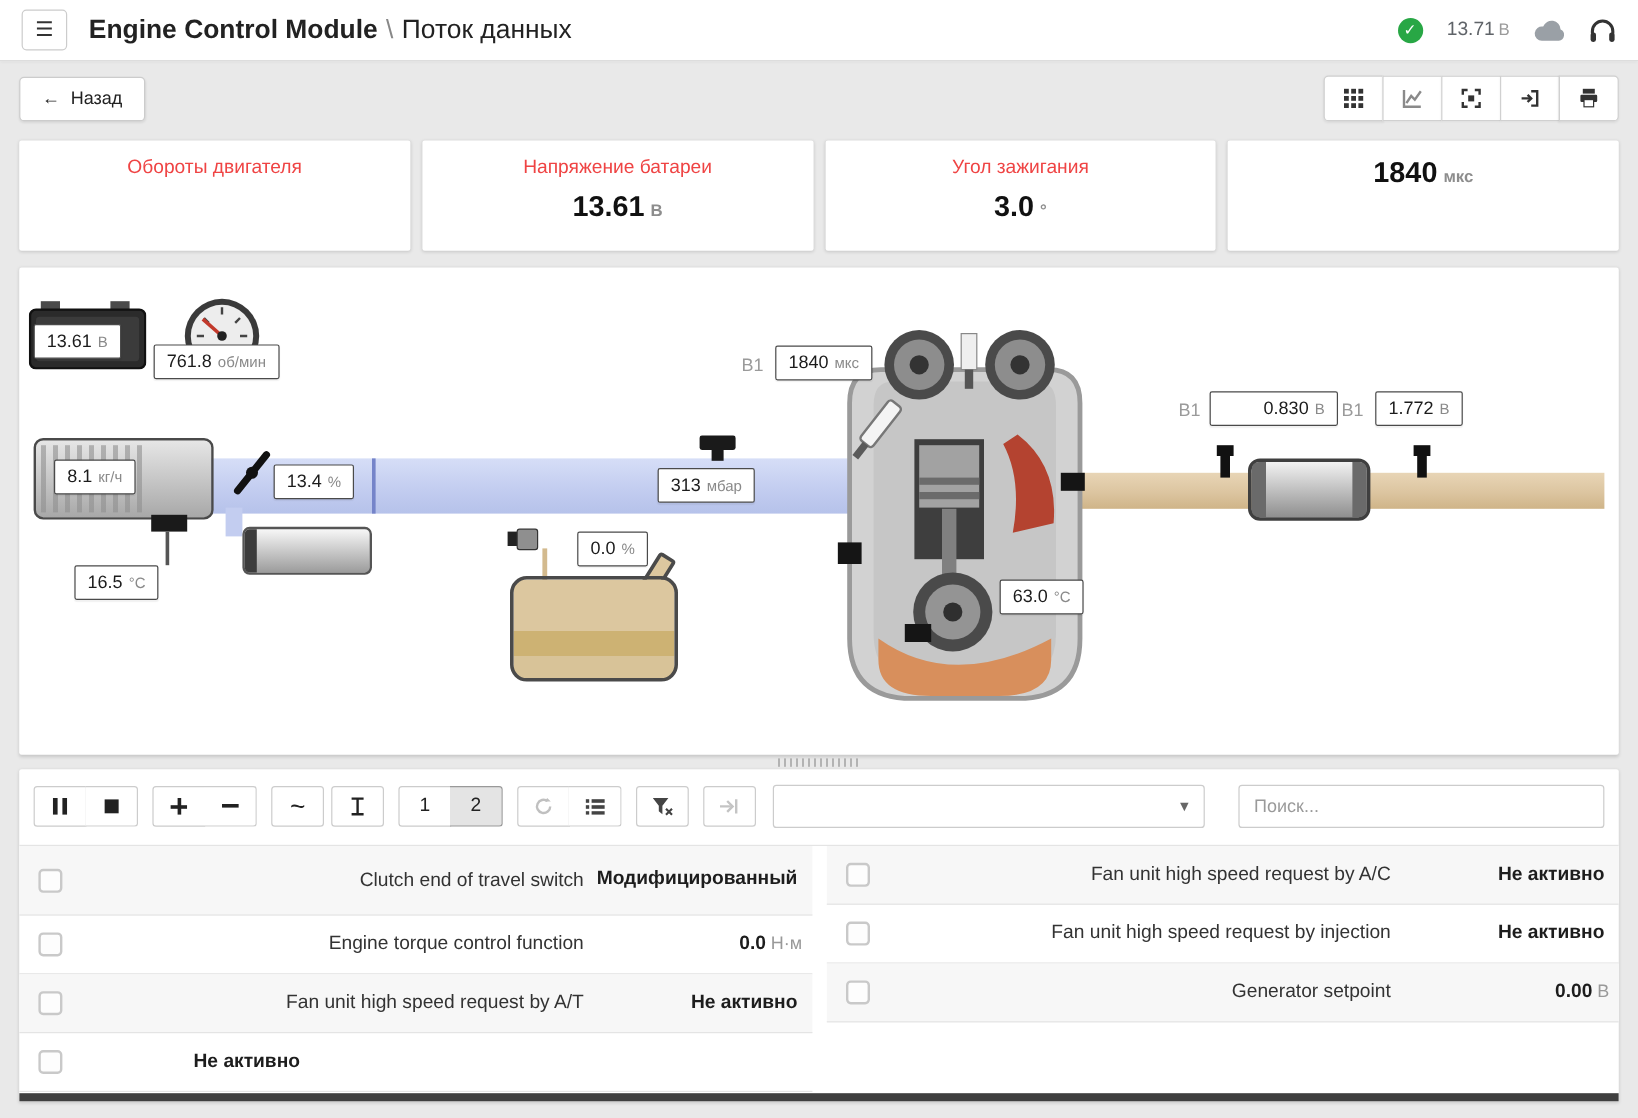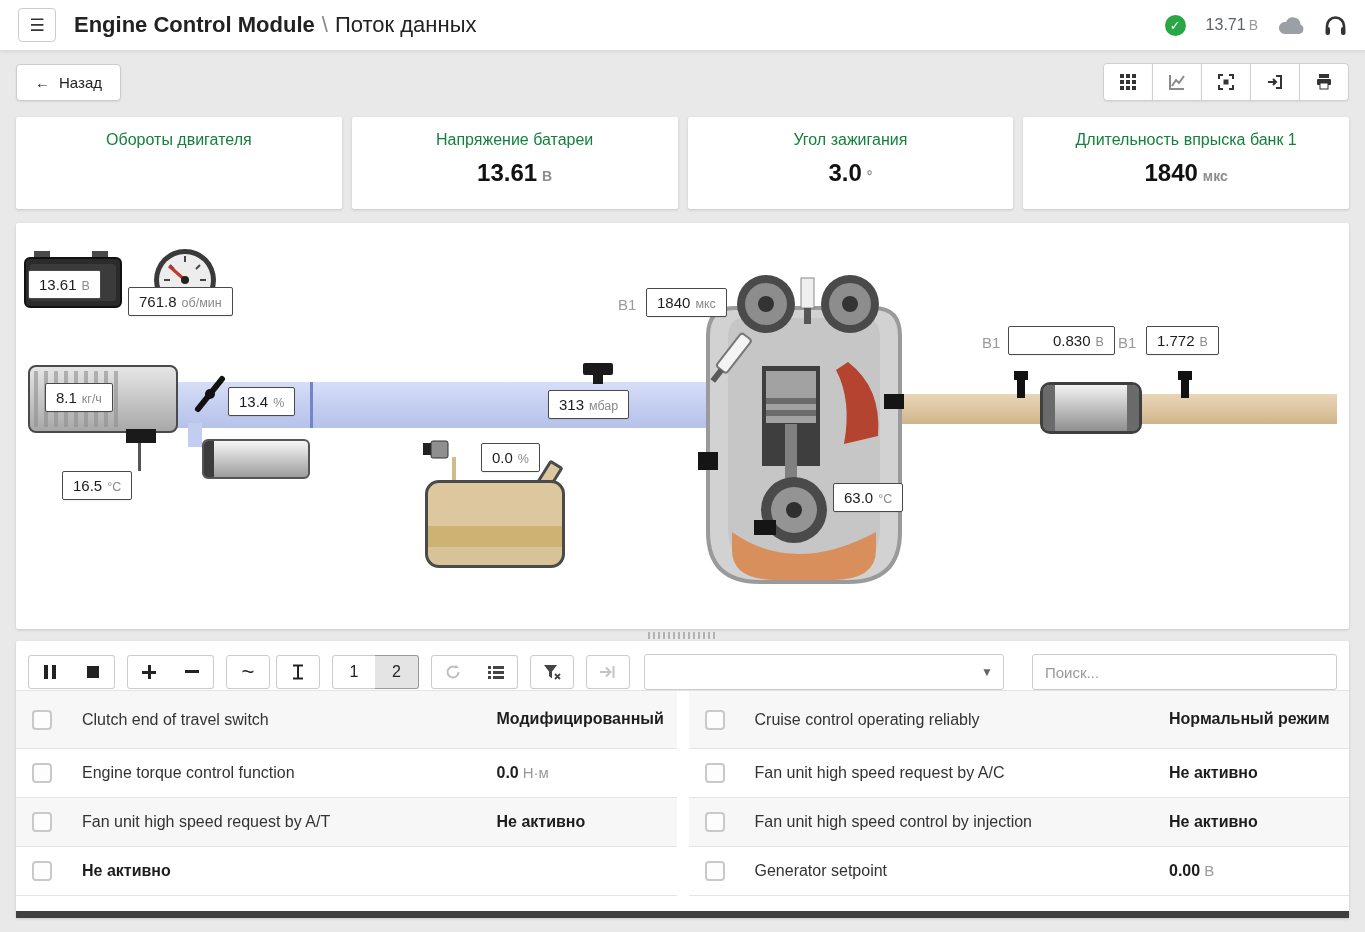--- a/index.html
+++ b/index.html
@@ -29,21 +29,21 @@
   .tbgroup { margin-left:auto; display:flex; }
   .tb-icon { width:50px; height:38px; background:#fff; border:1px solid #d0d0d0; margin-left:-1px;
              display:flex; align-items:center; justify-content:center; cursor:pointer; box-shadow:0 1px 2px rgba(0,0,0,.06); }
   .tb-icon:first-child { border-radius:4px 0 0 4px; margin-left:0; }
   .tb-icon:last-child { border-radius:0 4px 4px 0; }
 
   
   .cards { display:flex; gap:10px; padding:0 16px; margin-top:4px; }
   .card { flex:1; background:#fff; border-radius:2px; box-shadow:0 1px 3px rgba(0,0,0,.15);
           text-align:center; padding:14px 8px 16px; height:92px; }
-  .card .ct { font-size:16px; color:#15803d; margin-bottom:10px; }
+  .card .ct { font-size:16px; color:#ef4444; margin-bottom:10px; }
   .card .cv { font-size:24px; font-weight:800; color:#111; }
   .card .cu { font-size:14px; font-weight:700; color:#8d8d8d; margin-left:5px; }
 
   
   .diagram { position:relative; margin:14px 16px 0; height:406px; background:#fff; border-radius:2px;
              box-shadow:0 1px 3px rgba(0,0,0,.15); overflow:hidden; }
   .abs { position:absolute; }
   .dlabel { position:absolute; display:inline-flex; align-items:baseline; gap:5px; padding:5px 10px;
             background:#fff; border:1px solid #4a4a4a; border-radius:2px; font-size:15px; color:#1c1c1c;
             white-space:nowrap; z-index:6; box-shadow:0 1px 1px rgba(0,0,0,.06); }
@@ -90,21 +90,21 @@
   .sbtn.join-r { border-radius:0 3px 3px 0; border-left:none; }
   .sbtn.active { background:#e4e4e4; border-color:#999; }
   .sbtn.disabled { color:#c0c0c0; cursor:default; }
   .combo { width:360px; height:36px; border:1px solid #ccc; border-radius:3px; background:#fff; margin-left:8px;
            display:flex; align-items:center; padding:0 10px; cursor:pointer; }
   .combo .caret { margin-left:auto; color:#666; font-size:12px; }
   .search { margin-left:auto; width:305px; height:36px; border:1px solid #ccc; border-radius:3px;
             padding:0 12px; font-size:15px; font-family:inherit; color:#333; }
   .search::placeholder { color:#9a9a9a; }
 
-  .tables { display:grid; grid-template-columns:1fr 12px 1fr; border-top:1px solid #e4e4e4; }
+  .tables { display:grid; grid-template-columns:1fr 12px 1fr; margin-top:14px; border-top:1px solid #e4e4e4;text-align:right; }
   .trow { display:flex; align-items:center; min-height:49px; padding:4px 8px 4px 16px; border-bottom:1px solid #e4e4e4; cursor:pointer; }
   .trow.tall { min-height:58px; }
   .tcol .trow:nth-child(odd) { background:#f7f7f7; }
   .cbox { width:20px; height:20px; border:2px solid #c9c9c9; border-radius:4px; background:#fdfdfd;
           flex:0 0 auto; margin-right:30px; cursor:pointer; }
   .tname { flex:1; font-size:16px; color:#333; padding-right:10px; }
   .tval { width:172px; font-size:16px; font-weight:700; color:#1d1d1d; word-break:break-all; line-height:1.55; }
   .tval .u { font-weight:400; color:#999; font-size:15px; margin-left:4px; }
   .bottom-strip { position:absolute; left:0; right:0; bottom:0; height:7px; background:#3f3f3f; }
 </style>
@@ -197,21 +197,20 @@
   </div>
   <div class="card">
     <div class="ct">Напряжение батареи</div>
     <div><span class="cv">13.61</span><span class="cu">В</span></div>
   </div>
   <div class="card">
     <div class="ct">Угол зажигания</div>
     <div><span class="cv">3.0</span><span class="cu">°</span></div>
   </div>
   <div class="card">
-    <div class="ct">Длительность впрыска банк 1</div>
     <div><span class="cv">1840</span><span class="cu">мкс</span></div>
   </div>
 </div>
 
 <div class="diagram">
 
   <div class="pipe-intake"></div>
   <div class="pipe-tick" style="left:294px; top:159px; height:46px;"></div>
   <div class="pipe-drop"></div>
   <div class="pipe-exhaust"></div>
@@ -452,33 +451,28 @@
         <div class="tname">Fan unit high speed request by A/T</div>
         <div class="tval"><span>Не активно</span><span class="u"></span></div>
       </div>
       <div class="trow">
         <div class="cbox"></div>
         <div class="tval"><span>Не активно</span><span class="u"></span></div>
       </div>
     </div>
     <div class="tgap"></div>
     <div class="tcol">
-      <div class="trow tall">
-        <div class="cbox"></div>
-        <div class="tname">Cruise control operating reliably</div>
-        <div class="tval"><span>Нормальный режим</span><span class="u"></span></div>
-      </div>
       <div class="trow">
         <div class="cbox"></div>
         <div class="tname">Fan unit high speed request by A/C</div>
         <div class="tval"><span>Не активно</span><span class="u"></span></div>
       </div>
       <div class="trow">
         <div class="cbox"></div>
-        <div class="tname">Fan unit high speed control by injection</div>
+        <div class="tname">Fan unit high speed request by injection</div>
         <div class="tval"><span>Не активно</span><span class="u"></span></div>
       </div>
       <div class="trow">
         <div class="cbox"></div>
         <div class="tname">Generator setpoint</div>
         <div class="tval"><span>0.00</span><span class="u">В</span></div>
       </div>
     </div>
   </div>
 

